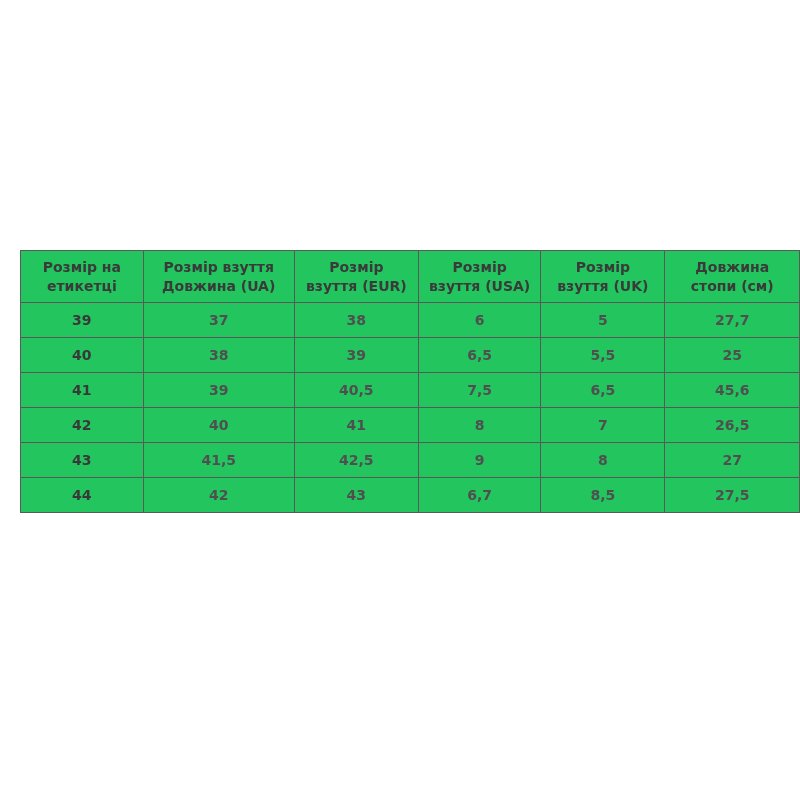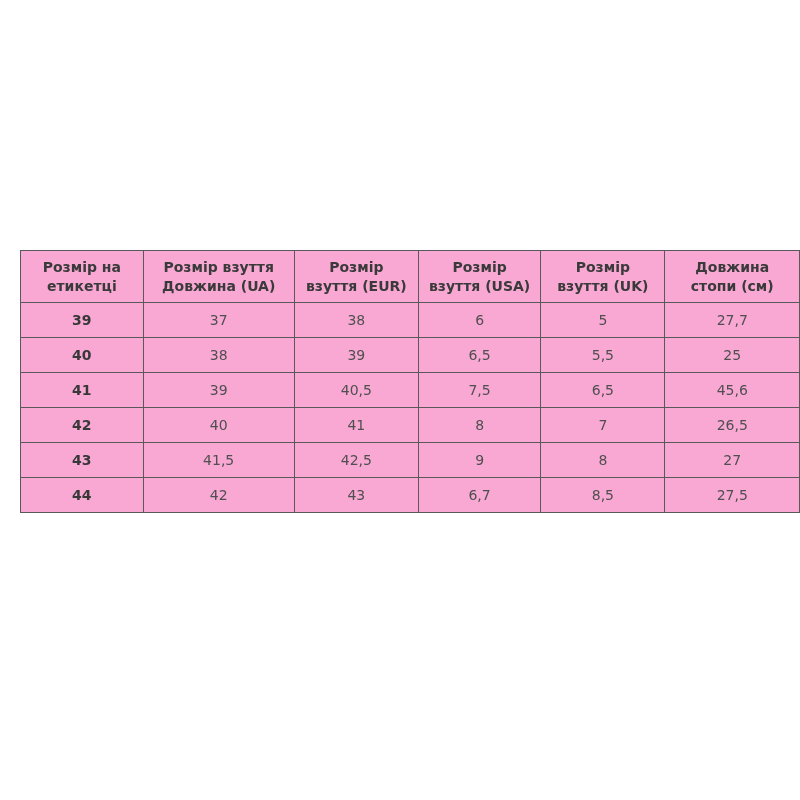--- a/index.html
+++ b/index.html
@@ -13,41 +13,41 @@
     height: 800px;
     background: #ffffff;
     font-family: "DejaVu Sans", "Liberation Sans", sans-serif;
   }
   table.size-table {
     position: absolute;
     left: 20px;
     top: 250px;
     border-collapse: collapse;
     table-layout: fixed;
-    background: #f9a8d4;
+    background: #22c55e;
   }
   .size-table th,
   .size-table td {
     border: 1px solid #595959;
     text-align: center;
     vertical-align: middle;
     padding: 0;
     overflow: hidden;
   }
   .size-table th {
     height: 51px;
     font-size: 14px;
     line-height: 19px;
     font-weight: 700;
     color: #3a3a3a;
   }
   .size-table td {
     height: 34px;
     font-size: 14px;
-    font-weight: 400;
+    font-weight: 700;
     color: #4f4f4f;
   }
   .size-table td.label-col {
     font-weight: 700;
     color: #383838;
   }
 </style>
 </head>
 <body>
 

